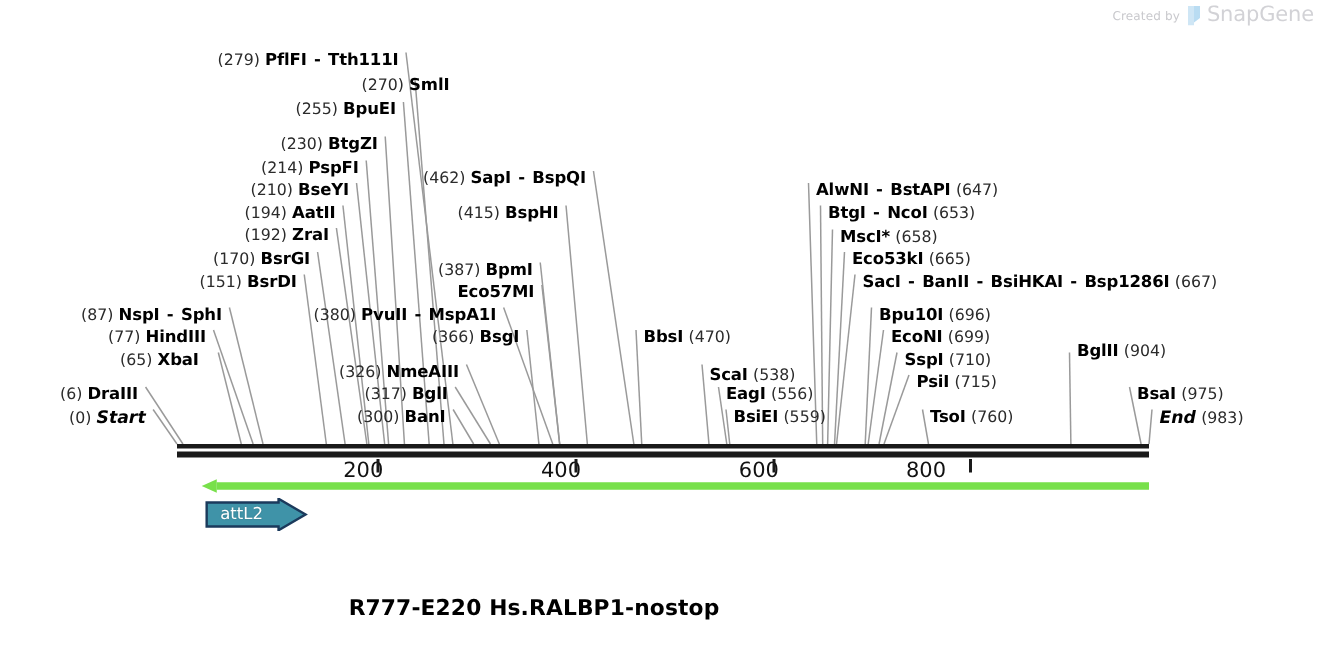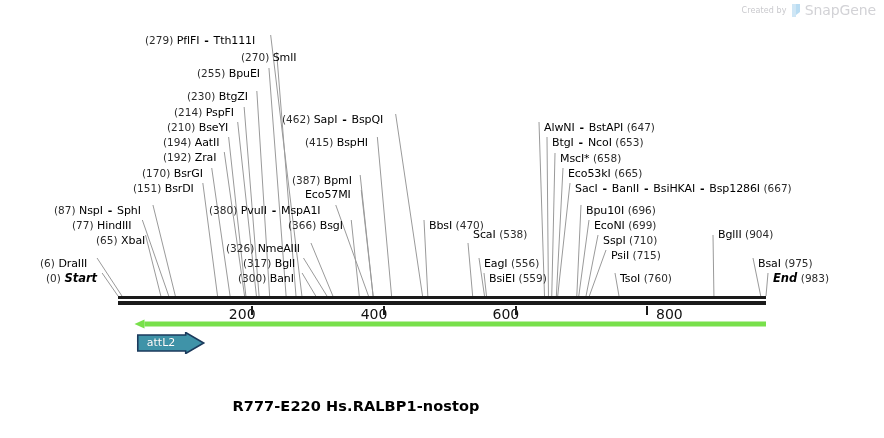--- a/index.html
+++ b/index.html
@@ -57,21 +57,21 @@
     font-size: 11px;
     line-height: 12px;
     height: 13px;
   }
   .label .pos {
     font-weight: normal;
     color: #2b2b2b;
     font-size: 10.5px;
   }
   .label .enz {
-    font-weight: normal;
+    font-weight: bold;
     color: #000000;
     font-size: 11px;
     letter-spacing: -0.1px;
   }
   .label .sep {
     font-weight: bold;
     color: #000;
     padding: 0 1px;
   }
   .label .terminus {
@@ -203,33 +203,33 @@
       <div class="label" style="left: 197px; top: 67px;"><span class="pos">(255)</span> <span class="enz">BpuEI</span></div>
       <div class="label" style="left: 187px; top: 90px;"><span class="pos">(230)</span> <span class="enz">BtgZI</span></div>
       <div class="label" style="left: 174px; top: 106px;"><span class="pos">(214)</span> <span class="enz">PspFI</span></div>
       <div class="label" style="left: 167px; top: 121px;"><span class="pos">(210)</span> <span class="enz">BseYI</span></div>
       <div class="label" style="left: 163px; top: 136px;"><span class="pos">(194)</span> <span class="enz">AatII</span></div>
       <div class="label" style="left: 163px; top: 151px;"><span class="pos">(192)</span> <span class="enz">ZraI</span></div>
       <div class="label" style="left: 142px; top: 167px;"><span class="pos">(170)</span> <span class="enz">BsrGI</span></div>
       <div class="label" style="left: 133px; top: 182px;"><span class="pos">(151)</span> <span class="enz">BsrDI</span></div>
       <div class="label" style="left: 54px; top: 204px;"><span class="pos">(87)</span> <span class="enz">NspI</span><span class="sep"> - </span><span class="enz">SphI</span></div>
       <div class="label" style="left: 72px; top: 219px;"><span class="pos">(77)</span> <span class="enz">HindIII</span></div>
-      <div class="label" style="left: 96px; top: 234px;"><span class="pos">(65)</span> <span class="enz">XbaI</span></div>
+      <div class="label" style="left: 80px; top: 234px;"><span class="pos">(65)</span> <span class="enz">XbaI</span></div>
       <div class="label" style="left: 40px; top: 257px;"><span class="pos">(6)</span> <span class="enz">DraIII</span></div>
       <div class="label" style="left: 282px; top: 113px;"><span class="pos">(462)</span> <span class="enz">SapI</span><span class="sep"> - </span><span class="enz">BspQI</span></div>
       <div class="label" style="left: 305px; top: 136px;"><span class="pos">(415)</span> <span class="enz">BspHI</span></div>
       <div class="label" style="left: 292px; top: 174px;"><span class="pos">(387)</span> <span class="enz">BpmI</span></div>
       <div class="label" style="left: 305px; top: 189px;"><span class="enz">Eco57MI</span></div>
       <div class="label" style="left: 209px; top: 204px;"><span class="pos">(380)</span> <span class="enz">PvuII</span><span class="sep"> - </span><span class="enz">MspA1I</span></div>
       <div class="label" style="left: 288px; top: 219px;"><span class="pos">(366)</span> <span class="enz">BsgI</span></div>
       <div class="label" style="left: 226px; top: 242px;"><span class="pos">(326)</span> <span class="enz">NmeAIII</span></div>
       <div class="label" style="left: 243px; top: 257px;"><span class="pos">(317)</span> <span class="enz">BglI</span></div>
       <div class="label" style="left: 238px; top: 272px;"><span class="pos">(300)</span> <span class="enz">BanI</span></div>
       <div class="label" style="left: 429px; top: 219px;"><span class="enz">BbsI</span>  <span class="pos">(470)</span></div>
-      <div class="label" style="left: 473px; top: 228px;"><span class="enz">ScaI</span>  <span class="pos">(538)</span></div>
+      <div class="label" style="left: 473px; top: 244px;"><span class="enz">ScaI</span>  <span class="pos">(538)</span></div>
       <div class="label" style="left: 484px; top: 257px;"><span class="enz">EagI</span>  <span class="pos">(556)</span></div>
       <div class="label" style="left: 489px; top: 272px;"><span class="enz">BsiEI</span>  <span class="pos">(559)</span></div>
       <div class="label" style="left: 544px; top: 121px;"><span class="enz">AlwNI</span><span class="sep"> - </span><span class="enz">BstAPI</span>  <span class="pos">(647)</span></div>
       <div class="label" style="left: 552px; top: 136px;"><span class="enz">BtgI</span><span class="sep"> - </span><span class="enz">NcoI</span>  <span class="pos">(653)</span></div>
       <div class="label" style="left: 560px; top: 152px;"><span class="enz">MscI*</span>  <span class="pos">(658)</span></div>
       <div class="label" style="left: 568px; top: 167px;"><span class="enz">Eco53kI</span>  <span class="pos">(665)</span></div>
       <div class="label" style="left: 575px; top: 182px;"><span class="enz">SacI</span><span class="sep"> - </span><span class="enz">BanII</span><span class="sep"> - </span><span class="enz">BsiHKAI</span><span class="sep"> - </span><span class="enz">Bsp1286I</span>  <span class="pos">(667)</span></div>
       <div class="label" style="left: 586px; top: 204px;"><span class="enz">Bpu10I</span>  <span class="pos">(696)</span></div>
       <div class="label" style="left: 594px; top: 219px;"><span class="enz">EcoNI</span>  <span class="pos">(699)</span></div>
       <div class="label" style="left: 603px; top: 234px;"><span class="enz">SspI</span>  <span class="pos">(710)</span></div>
@@ -244,21 +244,21 @@
   <div class="seq-bar" style="left:118px; top:296px; width:648px; height:3px;"></div>
   <div class="seq-bar" style="left:118px; top:301px; width:648px; height:4px;"></div>
 
   <div id="ruler">
       <div class="tick-label" style="top: 306px; left: 228.841px;">200</div>
       <div class="tick-mark" style="left: 250.841px; top: 306px; height: 9px;"></div>
       <div class="tick-label" style="top: 306px; left: 360.683px;">400</div>
       <div class="tick-mark" style="left: 382.683px; top: 306px; height: 9px;"></div>
       <div class="tick-label" style="top: 306px; left: 492.524px;">600</div>
       <div class="tick-mark" style="left: 514.524px; top: 306px; height: 9px;"></div>
-      <div class="tick-label" style="top: 306px; left: 656px; text-align: right;">800</div>
+      <div class="tick-label" style="top: 306px; left: 604px; text-align: right;">800</div>
       <div class="tick-mark" style="left: 646.365px; top: 306px; height: 9px;"></div>
     </div>
 
   <svg id="orf" style="position: absolute; left: 0px; top: 318px; width: 884px; height: 14px;" viewBox="0 0 884 14">
       <rect x="144.48016276703967" y="3.5" width="621.5198372329603" height="5" fill="#78e04b"></rect>
       <polygon points="134.48016276703967,6 144.48016276703967,1.5 144.48016276703967,10.5" fill="#78e04b"></polygon>
     </svg>
 
   <div id="features">
       <div class="feature" style="left: 0px; top: 332px; width: 883px; height: 22px;"><svg width="884" height="22" viewBox="0 0 884 22">

